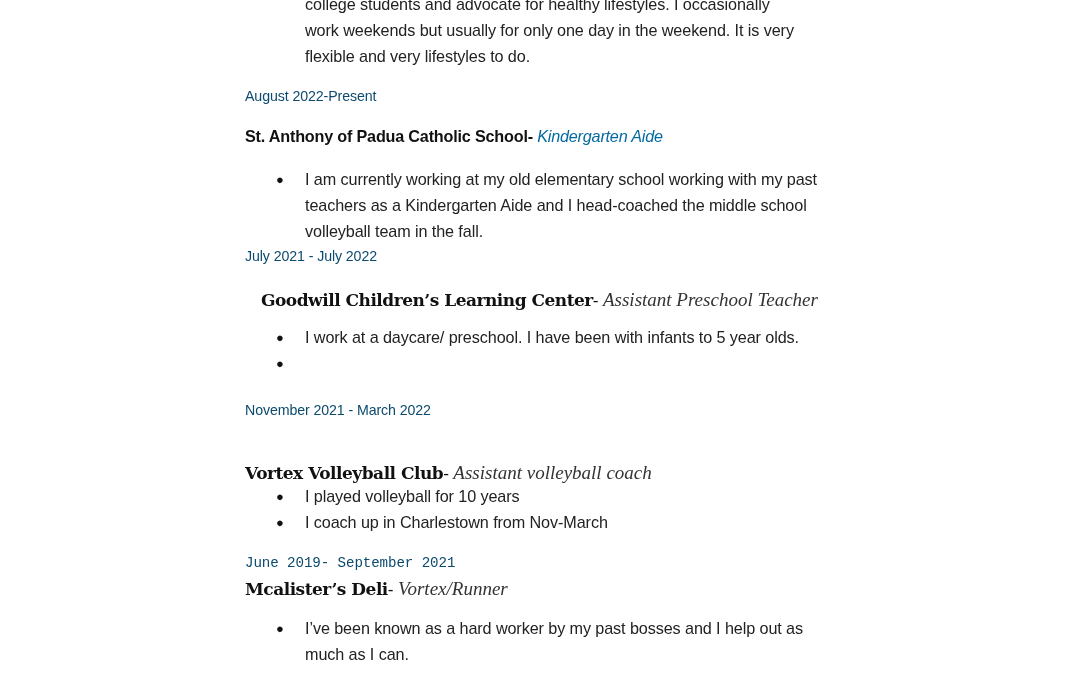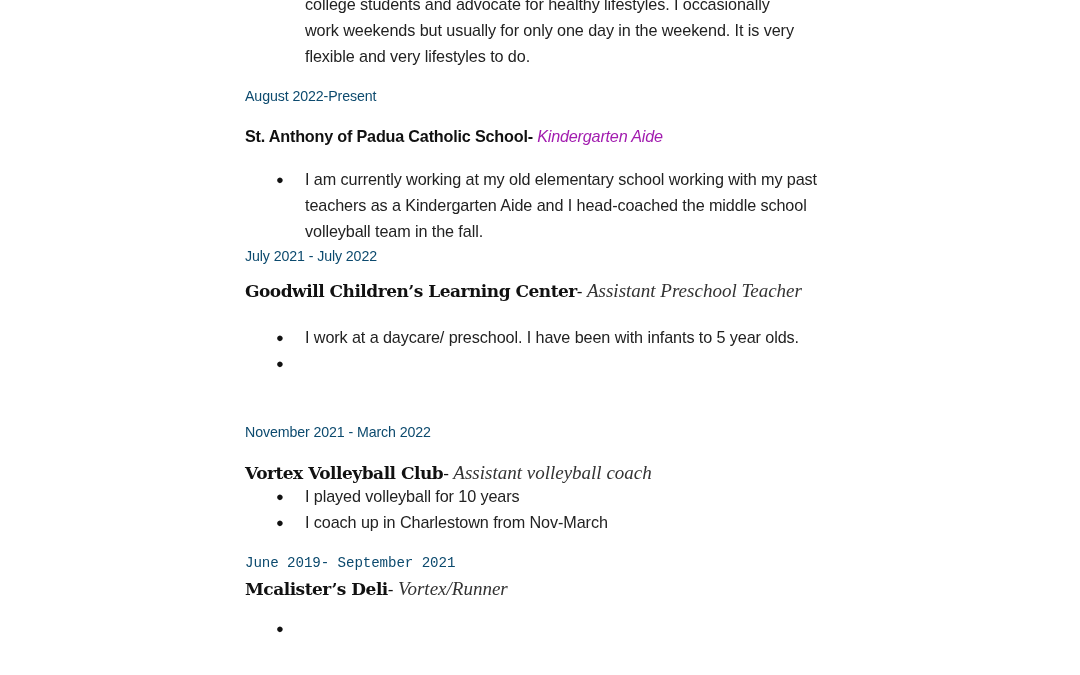--- a/index.html
+++ b/index.html
@@ -47,21 +47,21 @@
       letter-spacing: -0.1px;
       white-space: nowrap;
     }
     .heading-sans {
       font-size: 16.2px;
       color: #111;
       white-space: nowrap;
       letter-spacing: -0.2px;
     }
     .heading-sans .org { font-weight: bold; }
-    .heading-sans .role { font-style: italic; color: #a21caf; }
+    .heading-sans .role { font-style: italic; color: #0369a1; }
     .heading-serif {
       font-family: "DejaVu Serif", "Liberation Serif", serif;
       font-size: 17px;
       color: #111;
       white-space: nowrap;
       letter-spacing: -0.5px;
     }
     .heading-serif .org { font-weight: bold; }
     .heading-serif .sep { font-weight: normal; }
     .heading-serif .role { font-style: italic; color: #333; font-family: "Liberation Serif", serif; font-size: 19px; letter-spacing: 0; }
@@ -84,34 +84,34 @@
     <span class="role">Kindergarten Aide</span>
   </div>
   <ul class="ul abs" style="top:167px; width:580px;">
     <li class="li">
       <span class="bullet">●</span>
       <span>I am currently working at my old elementary school working with my past teachers as a Kindergarten Aide and I head-coached the middle school volleyball team in the fall.</span>
     </li>
   </ul>
 
   <div class="abs date" style="top:248px;">July 2021 - July 2022</div>
-  <div class="abs heading-serif" style="top:280px;">
+  <div class="abs heading-serif" style="top:289px;margin-left:16px;">
     <span class="org">Goodwill Children’s Learning Center</span><span class="sep">- </span><span class="role">Assistant Preschool Teacher</span>
   </div>
   <ul class="ul abs" style="top:325px; width:580px;">
     <li class="li">
       <span class="bullet">●</span>
       <span>I work at a daycare/ preschool. I have been with infants to 5 year olds.</span>
     </li>
     <li class="li">
       <span class="bullet">●</span>
     </li>
   </ul>
 
-  <div class="abs date" style="top:424px;">November 2021 - March 2022</div>
+  <div class="abs date" style="top:402px;">November 2021 - March 2022</div>
   <div class="abs heading-serif" style="top:462px;">
     <span class="org">Vortex Volleyball Club</span><span class="sep">- </span><span class="role">Assistant volleyball coach</span>
   </div>
   <ul class="ul abs" style="top:484px; width:580px;">
     <li class="li">
       <span class="bullet">●</span>
       <span>I played volleyball for 10 years</span>
     </li>
     <li class="li">
       <span class="bullet">●</span>
@@ -119,16 +119,17 @@
     </li>
   </ul>
 
   <div class="abs date" style="top:555px;font-family:Liberation Mono, monospace;">June 2019- September 2021</div>
   <div class="abs heading-serif" style="top:578px;">
     <span class="org">Mcalister’s Deli</span><span class="sep">- </span><span class="role">Vortex/Runner</span>
   </div>
   <ul class="ul abs" style="top:616px; width:580px;">
     <li class="li">
       <span class="bullet">●</span>
+      <span>I’ve been known as a hard worker by my past bosses and I help out as much as I can.</span>
     </li>
   </ul>
 
 </div>
 
 </body></html>

